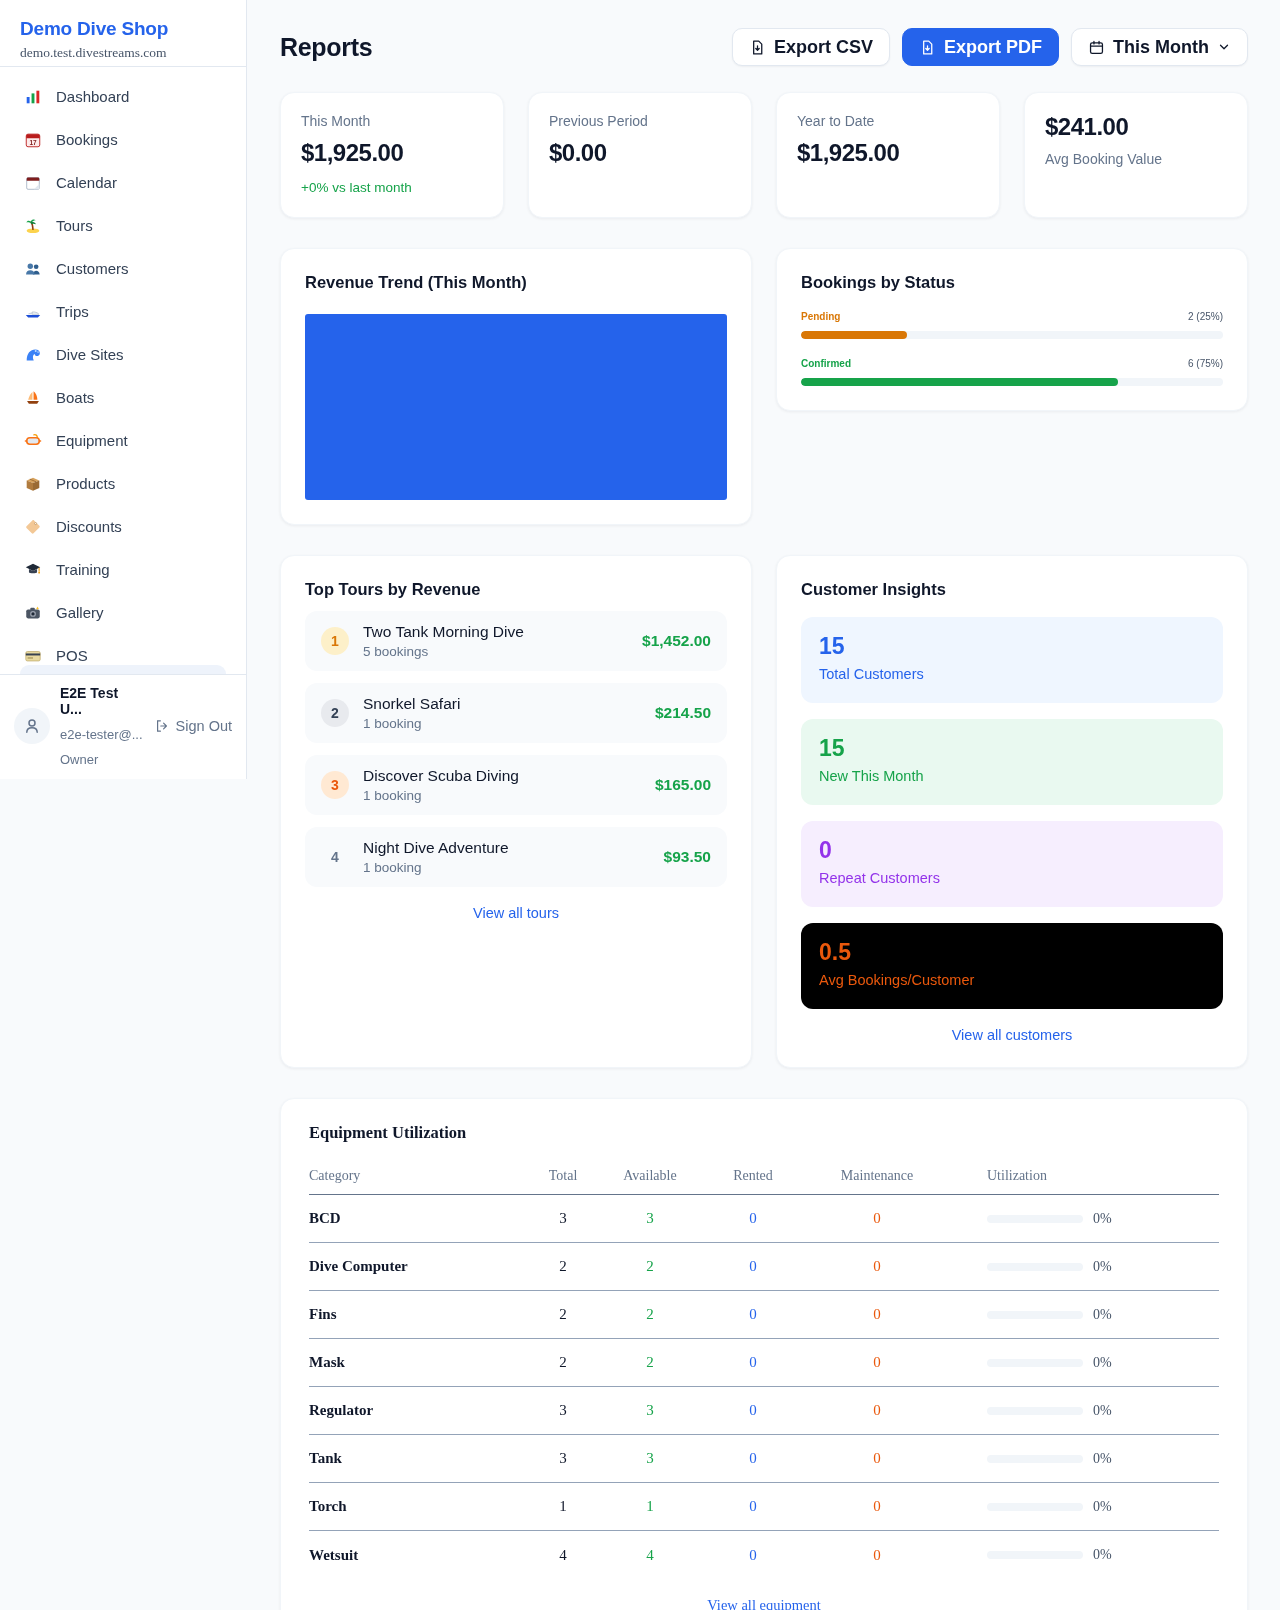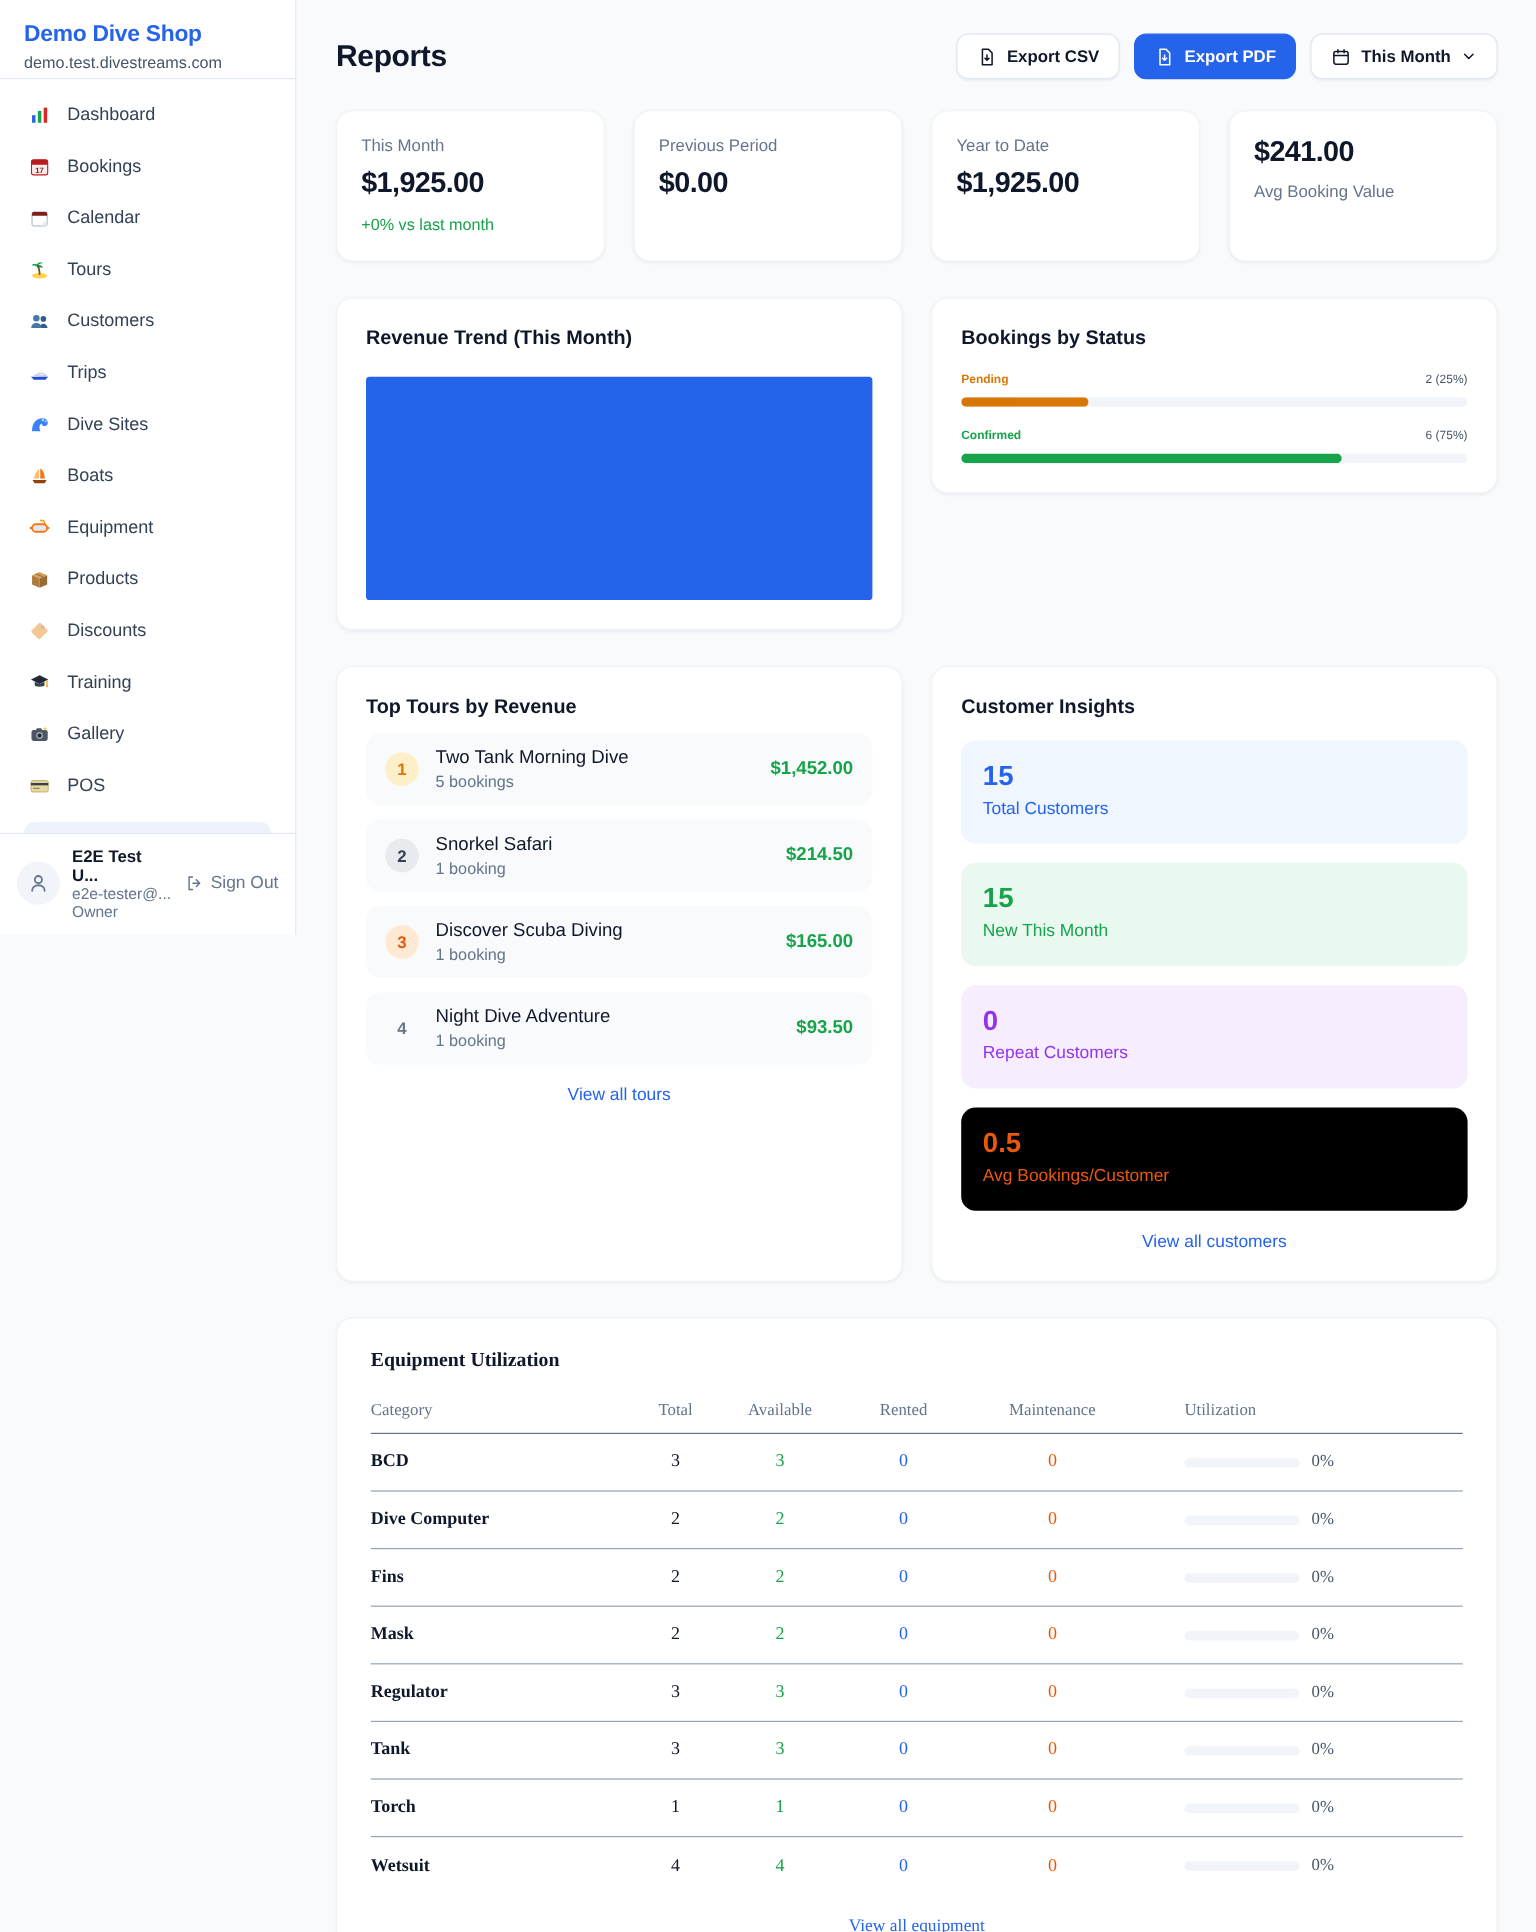--- a/index.html
+++ b/index.html
@@ -6,40 +6,40 @@
   html,body { width:1280px; }
   body {
     height:1610px; position:relative; background:#f8fafc;
     font-family:"Liberation Sans", sans-serif; color:#0f172a;
   }
   
   .sidebar { position:absolute; top:0; left:0; width:247px; height:779px; background:#fff;
     border-right:1px solid #e2e8f0; display:flex; flex-direction:column; }
   .side-head { padding:18px 20px 5px; border-bottom:1px solid #e2e8f0; }
   .shop-name { color:#2563eb; font-size:19px; font-weight:800; letter-spacing:-0.2px; cursor:pointer; }
-  .shop-domain { color:#475569; font-size:13.5px; margin-top:5px; }
+  .shop-domain { color:#475569; font-size:13.5px; margin-top:5px;font-family:Liberation Serif, serif; }
   .side-nav { flex:1; padding-top:8px; overflow:hidden; }
   .nav-item { display:flex; align-items:center; gap:14px; padding:0 24px; height:43px;
     color:#334155; font-size:15px; cursor:pointer; }
   .nav-ico { width:18px; height:18px; display:inline-flex; flex-shrink:0; }
   .nav-peek { height:9px; margin:0 20px; background:#eef3fb; border-radius:9px 9px 0 0; }
   .user-panel { border-top:1px solid #e2e8f0; padding:10px 14px 12px; display:flex; align-items:center; gap:10px; }
   .avatar { width:36px; height:36px; border-radius:50%; background:#f1f5f9; display:flex;
     align-items:center; justify-content:center; flex-shrink:0; }
   .user-name { font-size:14px; font-weight:700; color:#0f172a; }
-  .user-email, .user-role { font-size:13px; color:#64748b; margin-top:0; }
+  .user-email, .user-role { font-size:13px; color:#64748b; margin-top:10px; }
   .signout { margin-left:auto; display:flex; align-items:center; gap:6px; color:#64748b;
     font-size:14.5px; cursor:pointer; white-space:nowrap; }
   
   .main { margin-left:248px; padding:28px 32px 0; }
   .page-head { display:flex; justify-content:space-between; align-items:center; margin-bottom:26px; }
   .page-title { font-size:25px; font-weight:800; letter-spacing:-0.3px; }
   .head-actions { display:flex; gap:12px; }
   .btn { height:38px; border-radius:10px; display:flex; gap:8px; align-items:center;
-    padding:0 16px; font-size:14px; font-weight:600; cursor:pointer; white-space:nowrap; }
+    padding:0 16px; font-size:18px; font-weight:600; cursor:pointer; white-space:nowrap; }
   .btn-outline { background:#fff; border:1px solid #e2e8f0; color:#0f172a; box-shadow:0 1px 2px rgba(15,23,42,.05); }
   .btn-primary { background:#2563eb; border:1px solid #2563eb; color:#fff; }
   .card { background:#fff; border-radius:14px; border:1px solid #f1f5f9; box-shadow:0 1px 3px rgba(15,23,42,.06); }
   
   .stats { display:grid; grid-template-columns:repeat(4,1fr); gap:24px; }
   .stat-card { padding:20px; height:126px; }
   .stat-label { font-size:14px; color:#64748b; }
   .stat-value { font-size:24px; font-weight:800; letter-spacing:-0.5px; margin-top:10px; }
   .stat-value.first { margin-top:0; }
   .stat-label.below { margin-top:10px; }

